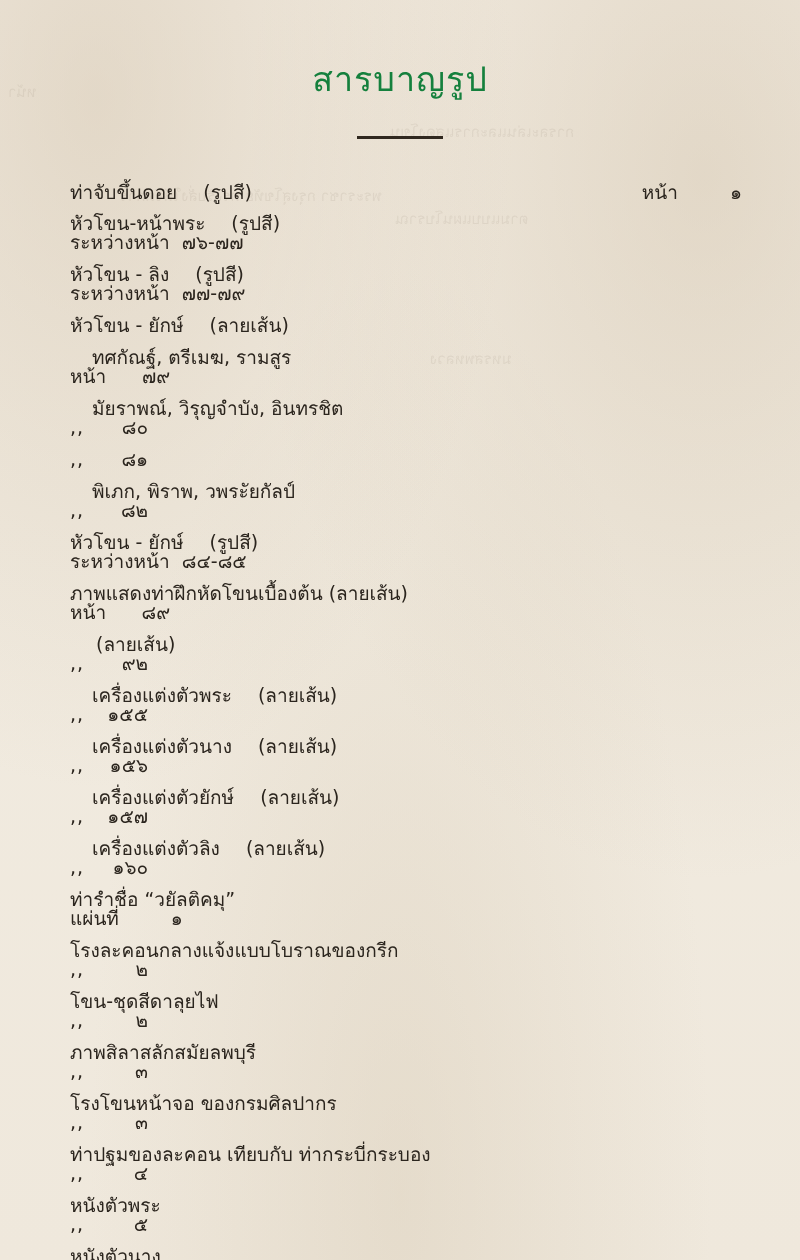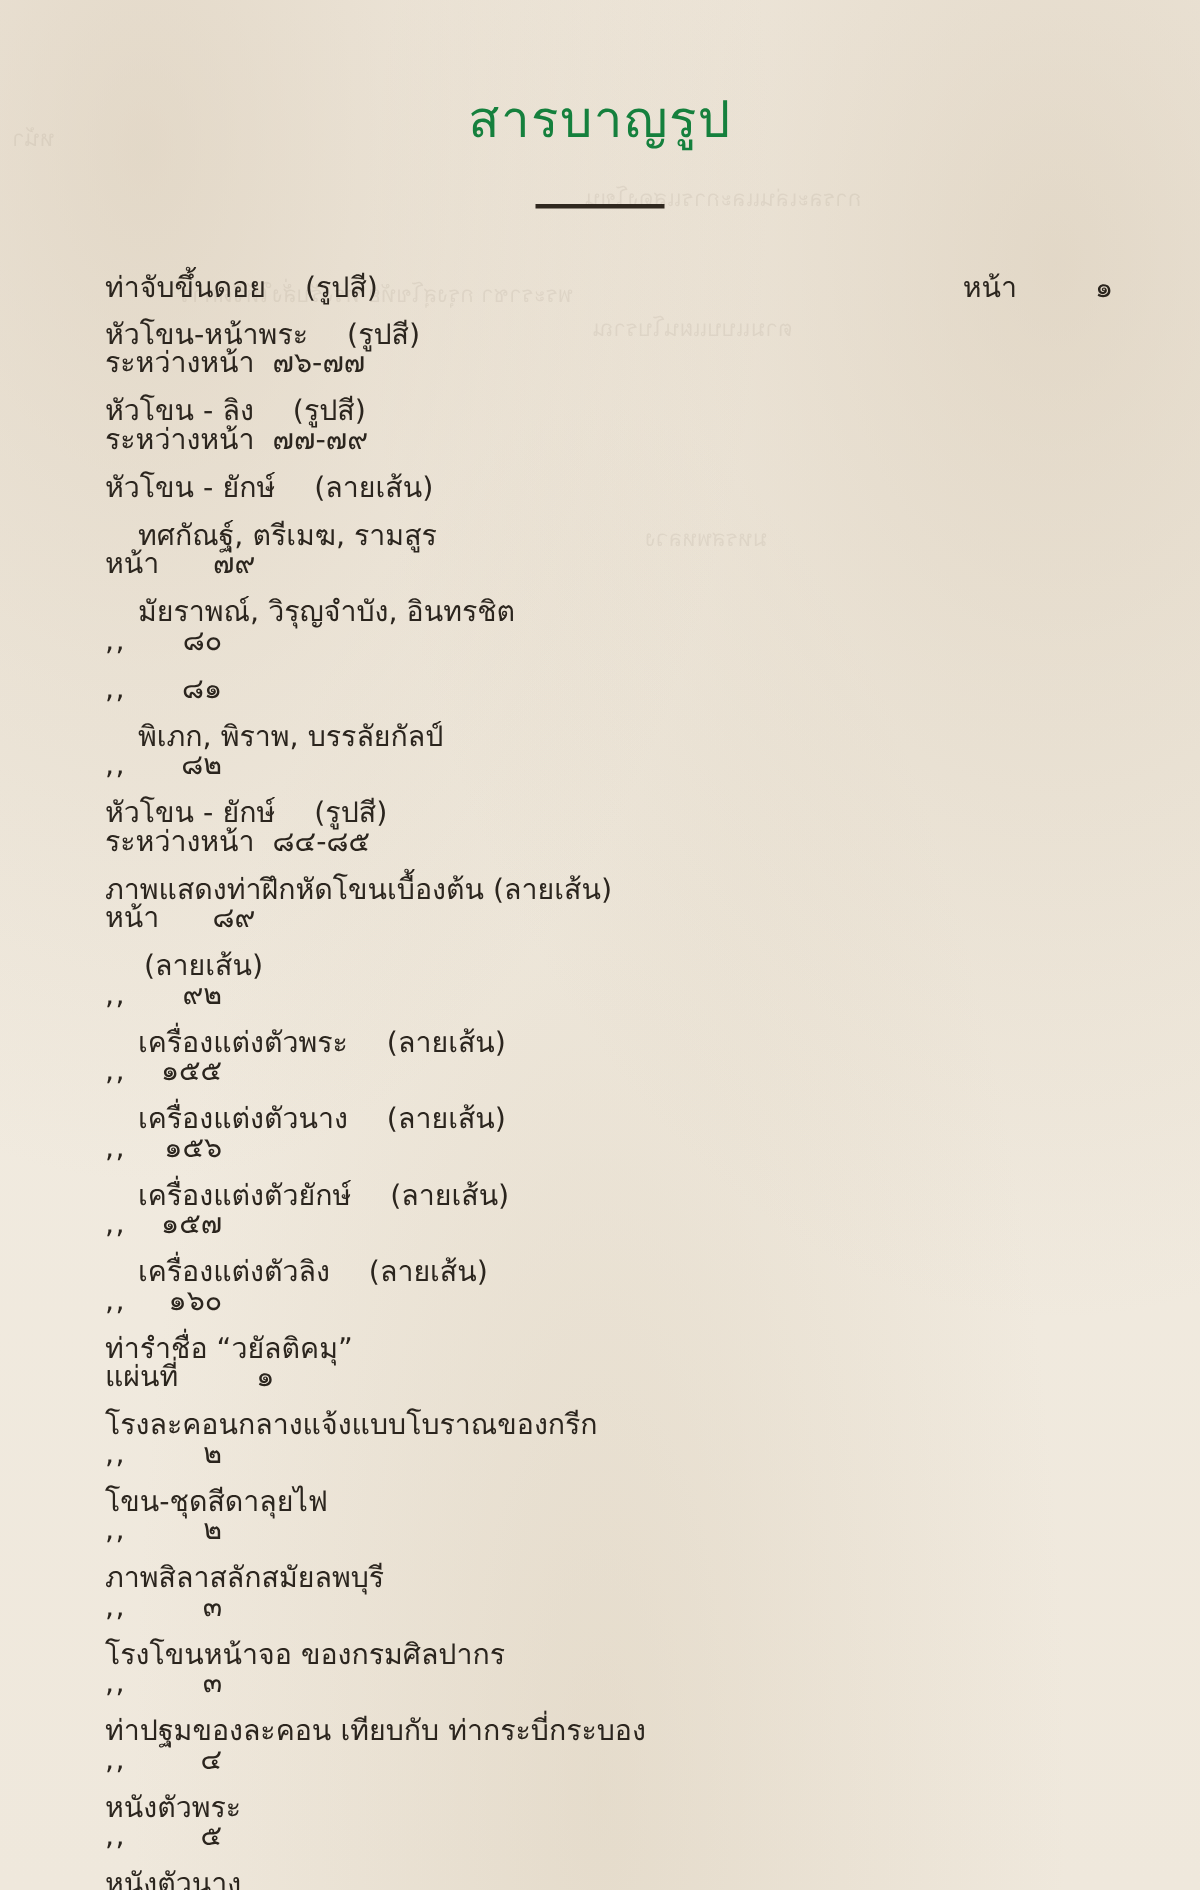--- a/index.html
+++ b/index.html
@@ -196,21 +196,21 @@
         </div>
       </div>
       <div class="toc-row tight">
         <div class="right">
           <span class="right-kind ditto">,,</span>
           <span class="right-num">๘๑</span>
         </div>
       </div>
       <div class="toc-row tight">
         <div class="entry indent-1">
-          <span class="entry-label">พิเภก, พิราพ, บรรลัยกัลป์</span>
+          <span class="entry-label">พิเภก, พิราพ, วพระัยกัลป์</span>
         </div>
         <div class="right">
           <span class="right-kind ditto">,,</span>
           <span class="right-num">๘๒</span>
         </div>
       </div>
       <div class="toc-row tight">
         <div class="entry">
           <span class="entry-label">หัวโขน - ยักษ์</span>
           <span class="entry-note">(รูปสี)</span>

